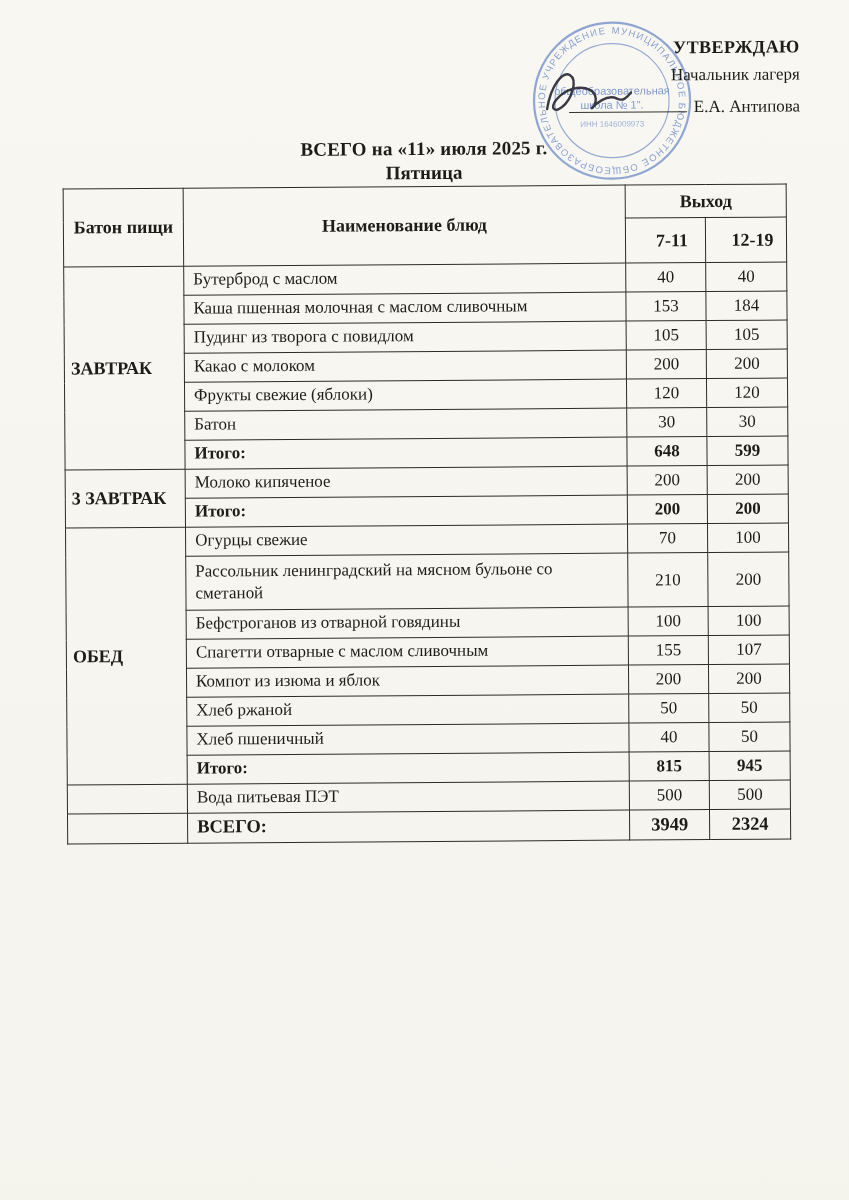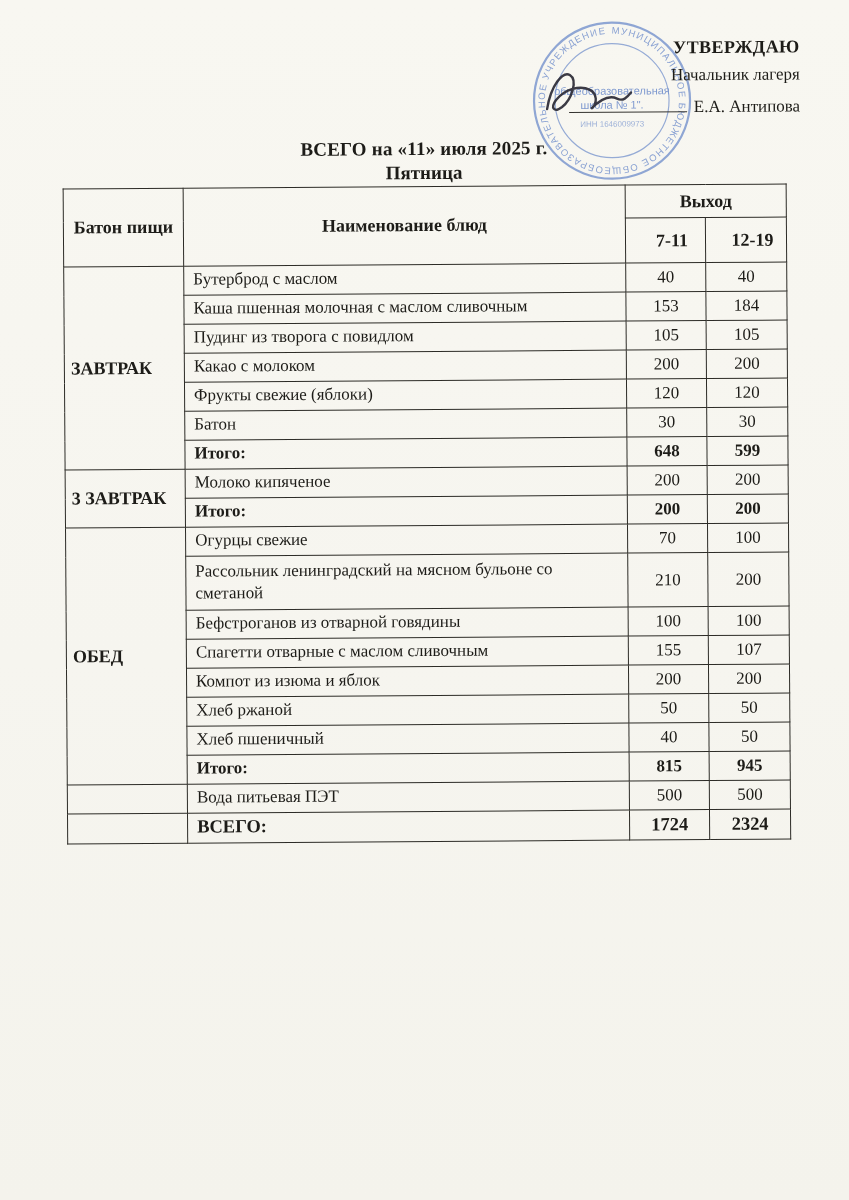--- a/index.html
+++ b/index.html
@@ -225,20 +225,20 @@
         <tr>
           <td class="meal"></td>
           <td class="dish">Вода питьевая ПЭТ</td>
           <td class="num">500</td>
           <td class="num">500</td>
         </tr>
 
         <tr class="grand-row">
           <td class="meal"></td>
           <td class="dish">ВСЕГО:</td>
-          <td class="num">1724</td>
+          <td class="num">3949</td>
           <td class="num">2324</td>
         </tr>
       </tbody>
     </table>
 
   </div>
 </div>
 
 </body></html>

